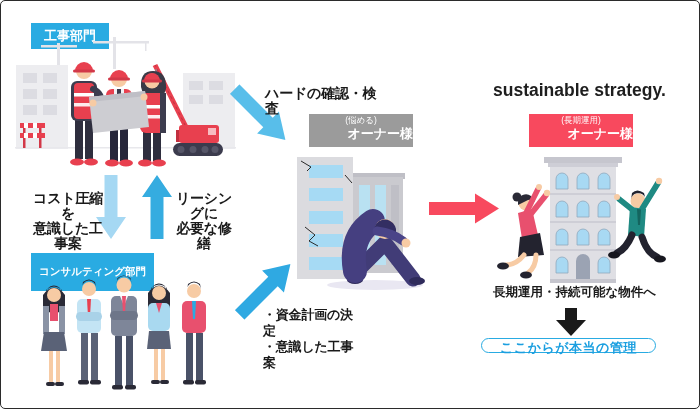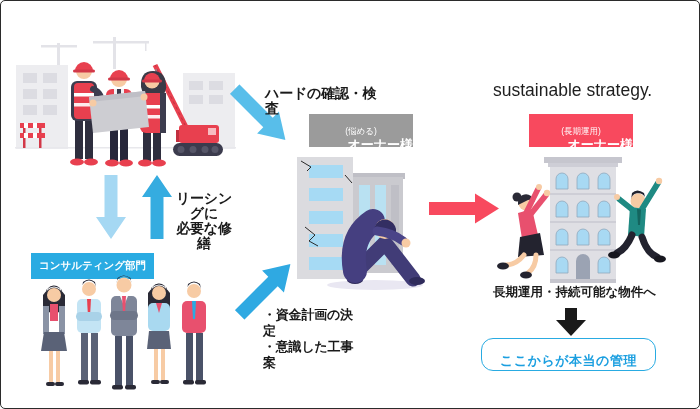--- a/index.html
+++ b/index.html
@@ -1,46 +1,47 @@
 <!DOCTYPE html>
 <html><head>
 <meta charset="utf-8">
 <style>
   html,body{margin:0;padding:0;background:#fff;font-family:"Liberation Sans","DejaVu Sans",sans-serif;}
   #canvas{position:relative;width:700px;height:409px;background:#fff;border:1px solid #2b2b2b;border-radius:5px;box-sizing:border-box;overflow:hidden;}
   .abs{position:absolute;}
   .dept-label{background:#29abe2;color:#fff;font-weight:700;display:inline-block;white-space:nowrap;}
   .dept-label.construction{left:30px;top:22px;font-size:13px;padding:4px 13px;}
-  .dept-label.consulting{left:30px;top:252px;font-size:10.5px;padding:6px 8px;}
+  .dept-label.consulting{left:30px;top:252px;font-size:10.5px;padding:12px 8px;}
   .owner-box{width:104px;height:33px;text-align:center;color:#fff;}
-  .owner-box .q{display:block;font-size:8.5px;line-height:11px;margin-top:12px;}
+  .owner-box .q{display:block;font-size:8.5px;line-height:11px;margin-top:1px;}
   .owner-box .n{display:block;font-size:13px;font-weight:700;line-height:15px;text-align:right;}
   .owner-box.worried{left:308px;top:113px;background:#9b9b9b;}
   .owner-box.repaired{left:528px;top:113px;background:#f8495e;}
   .note{color:#1a1a1a;font-weight:700;font-size:14px;line-height:15px;letter-spacing:-0.2px;}
   .note.center{text-align:center;}
   .note-hard{left:264px;top:85px;width:120px;}
   .note-cost{left:32px;top:190px;width:70px;}
   .note-leasing{left:170px;top:190px;width:66px;}
   .note-plan{left:262px;top:306px;width:100px;font-size:13px;line-height:16px;}
-  .tagline{left:492px;top:79px;font-size:17.5px;font-weight:400;color:#1e1e1e;white-space:nowrap;}
+  .tagline{left:492px;top:79px;font-size:17.5px;font-weight:700;color:#1e1e1e;white-space:nowrap;}
   .longterm{left:483px;top:283px;width:172px;text-align:right;font-size:12.5px;font-weight:700;color:#1a1a1a;white-space:nowrap;}
-  .mgmt-box{left:480px;top:337px;width:175px;height:33px;border:1px solid #29abe2;border-radius:12px;background:#fff;
-            display:flex;align-items:flex-end;justify-content:center;font-size:13px;font-weight:700;color:#1b9fe0;letter-spacing:0.5px;box-sizing:border-box;}
+  .mgmt-box{left:480px;top:337px;width:175px;height:15px;border:1px solid #29abe2;border-radius:12px;background:#fff;
+            display:flex;align-items:flex-start;justify-content:center;font-size:13px;font-weight:700;color:#1b9fe0;letter-spacing:0.5px;box-sizing:border-box;}
   .arr{display:block;}
   .rot45{transform:rotate(45deg);}
   .rot-45{transform:rotate(-45deg);}
   .rot90{transform:rotate(90deg);}
   .rot-90{transform:rotate(-90deg);}
 </style>
 </head>
 <body>
 
 <div id="canvas">
 
+  <div class="abs dept-label construction">工事部門</div>
 
   <svg class="abs" style="left:12px;top:34px;" width="225" height="140" viewBox="0 0 225 140">
     <g>
       <rect x="44" y="8" width="3" height="26" fill="#e3e3e8"></rect>
         <rect x="28" y="10" width="36" height="2.5" fill="#e3e3e8"></rect>
       <rect x="100" y="2" width="3" height="32" fill="#e3e3e8"></rect>
         <rect x="80" y="6" width="56" height="2.5" fill="#e3e3e8"></rect>
         <rect x="132" y="6" width="1.5" height="10" fill="#e3e3e8"></rect>
       <rect x="3" y="30" width="52" height="84" fill="#ededf0"></rect>
       <rect x="10" y="38" width="14" height="10" fill="#dcdce2"></rect>
@@ -134,20 +135,24 @@
   <div class="abs rot90" style="left:78px;top:190px;width:64px;height:32px;">
     <svg class="arr" width="64" height="32" viewBox="0 0 64 32">
         <polygon points="0,9.5 42,9.5 42,1 64,16 42,31 42,22.5 0,22.5" fill="#a5d8f3"></polygon>
       </svg>
   </div>
   <div class="abs rot-90" style="left:124px;top:190px;width:64px;height:32px;">
     <svg class="arr" width="64" height="32" viewBox="0 0 64 32">
         <polygon points="0,9.5 42,9.5 42,1 64,16 42,31 42,22.5 0,22.5" fill="#35ace0"></polygon>
       </svg>
   </div>
+  <div class="abs note center note-cost">
+    <span style="display:block">コスト圧縮を</span>
+    <span style="display:block">意識した工事案</span>
+  </div>
   <div class="abs note center note-leasing">
     <span style="display:block">リーシングに</span>
     <span style="display:block">必要な修繕</span>
   </div>
 
   <div class="abs dept-label consulting">コンサルティング部門</div>
 
   <svg class="abs" style="left:28px;top:272px;" width="190" height="132" viewBox="0 0 190 132">
     <g>
       <path d="M14,22 q11,-15 22,0 l0,15 q-11,6 -22,0 z" fill="#2a2a36"></path>

